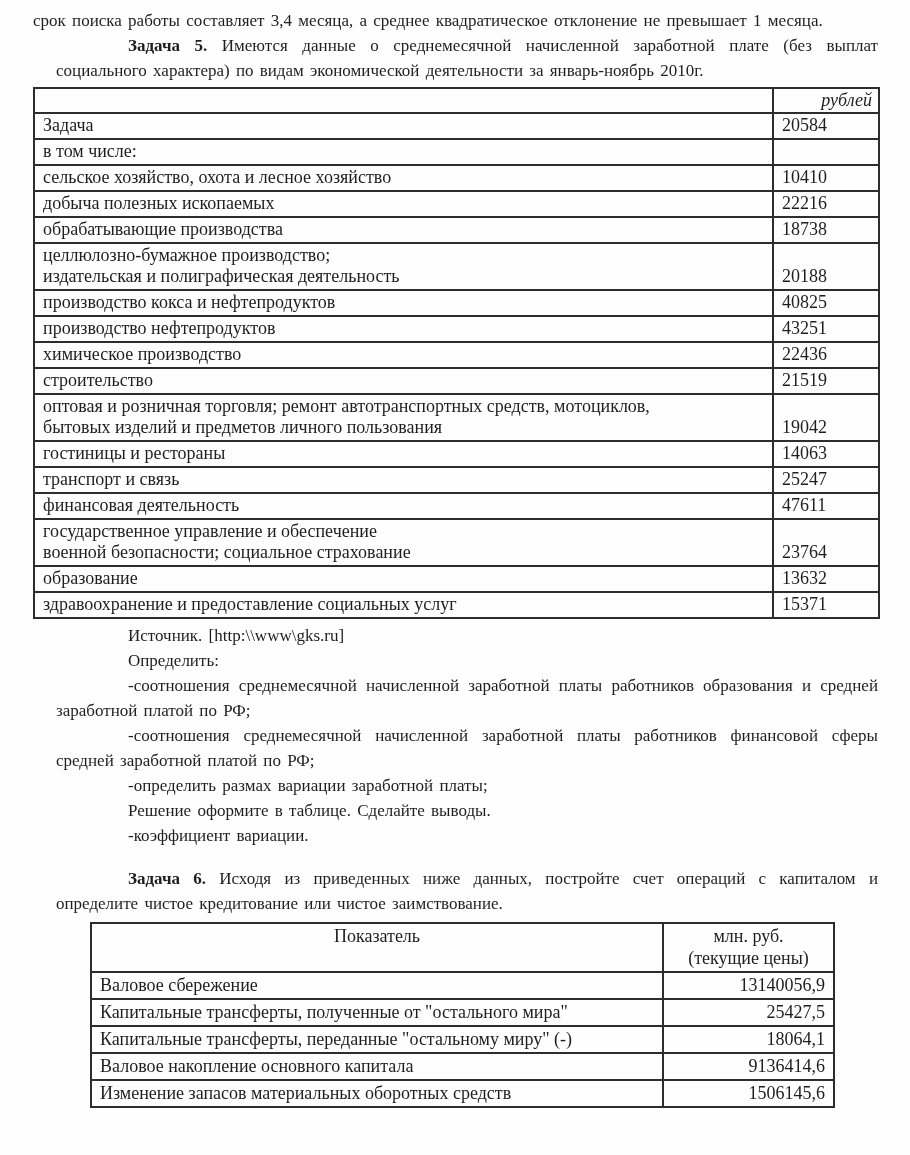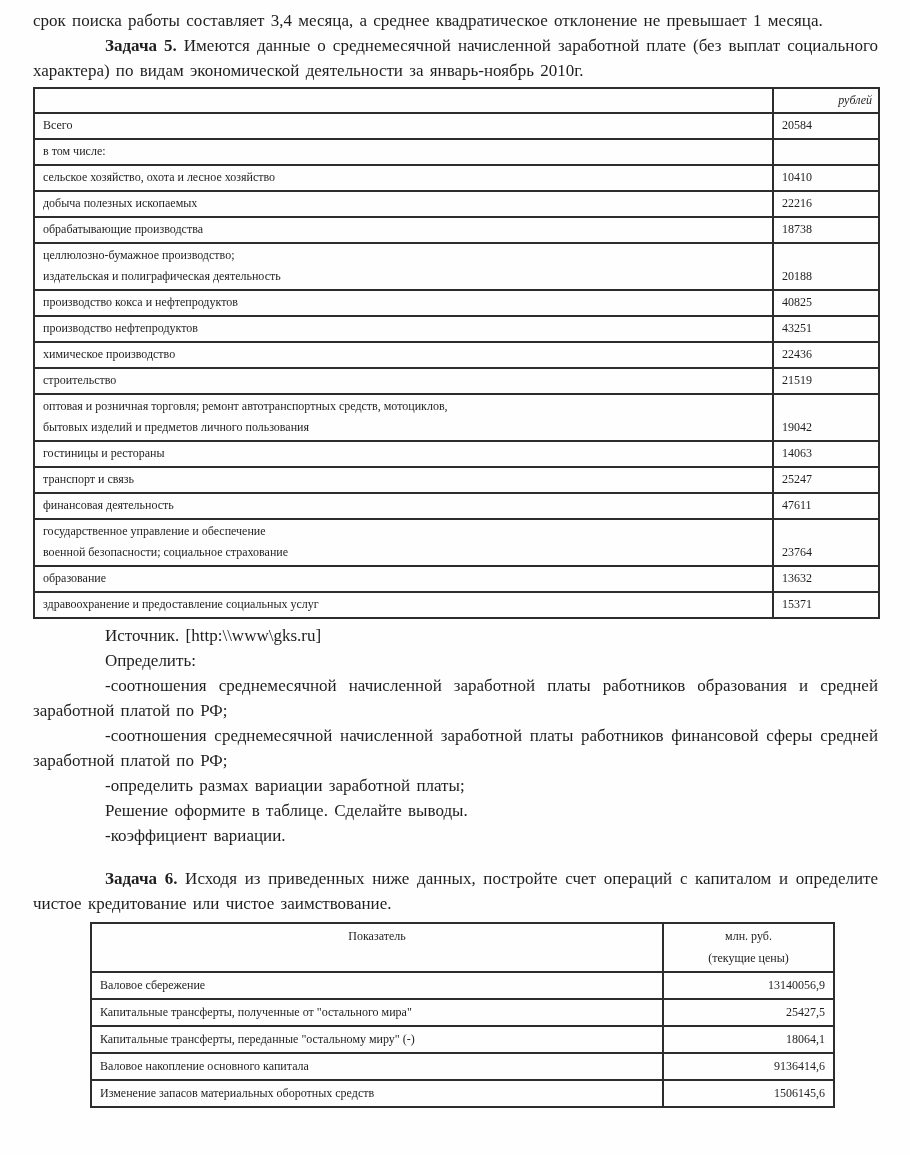--- a/index.html
+++ b/index.html
@@ -13,27 +13,27 @@
     font-family:Liberation Serif, serif;
     overflow:hidden;
   }
   .para{
     margin:0;
     font-size:17px;
     line-height:25px;
     text-align:justify;
     word-spacing:2px;
   }
-  .indent{text-indent:72px;}
+  .indent{text-indent:72px;margin-left:23px;}
   .bold{font-weight:bold;}
   .gap-before{margin-top:18px;}
   .src-line{margin-top:4px;}
 
   table{border-collapse:collapse;table-layout:fixed;}
-  td{border:2px solid #2d2d2d;font-size:12px;color:#1e1e1e;}
+  td{border:2px solid #2d2d2d;font-size:18px;color:#1e1e1e;}
 
   
   .t1{width:845px;margin-top:4px;}
   .t1 .col-label{width:739px;}
   .t1 .col-value{width:106px;}
   .t1 td{line-height:21px;padding:1px 6px 2px 8px;}
   .t1 .lbl{vertical-align:top;white-space:pre-line;text-align:left;}
   .t1 .val{vertical-align:bottom;text-align:left;}
   .t1 .unit{font-style:italic;text-align:right;line-height:20px;}
 
@@ -59,21 +59,21 @@
     <colgroup>
         <col class="col-label">
         <col class="col-value">
       </colgroup>
     <tbody>
         <tr>
       <td class="lbl"></td>
       <td class="unit">рублей</td>
     </tr>
     <tr>
-          <td class="lbl">Всего</td>
+          <td class="lbl">Задача</td>
           <td class="val">20584</td>
         </tr>
     <tr>
           <td class="lbl">в том числе:</td>
           <td class="val"></td>
         </tr>
     <tr>
           <td class="lbl">сельское хозяйство, охота и лесное хозяйство</td>
           <td class="val">10410</td>
         </tr>

